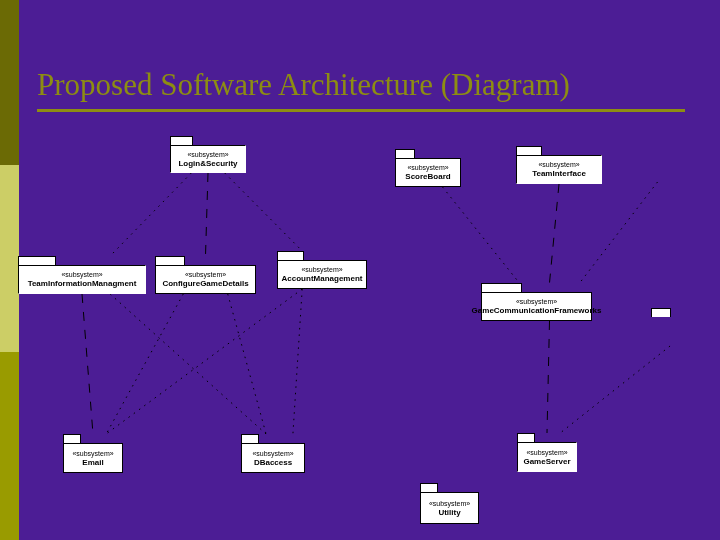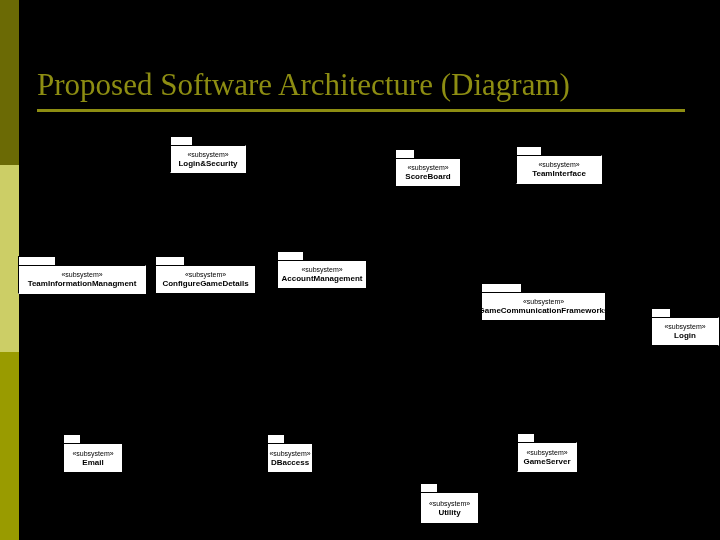--- a/index.html
+++ b/index.html
@@ -4,21 +4,21 @@
 <style>
   html, body {
     margin: 0;
     padding: 0;
     background: #ffffff;
   }
   #slide {
     position: relative;
     width: 720px;
     height: 540px;
-    background: #000000;
+    background: #4c1d95;
     overflow: hidden;
     font-family: "Liberation Sans", sans-serif;
   }
 
   
   .band {
     position: absolute;
     left: 0;
     width: 19px;
   }
@@ -179,42 +179,38 @@
           <div class="nm">TeamInformationManagment</div>
         </div>
       </div>
       <div class="node" style="left: 277px; top: 251px; width: 90px; height: 38px;">
         <div class="tab" style="width: 27px;"></div>
         <div class="body">
           <div class="stereo">«subsystem»</div>
           <div class="nm">AccountManagement</div>
         </div>
       </div>
-      <div class="node" style="left: 481px; top: 283px; width: 125px; height: 38px;">
+      <div class="node" style="left: 481px; top: 283px; width: 111px; height: 38px;">
         <div class="tab" style="width: 41px;"></div>
         <div class="body">
           <div class="stereo">«subsystem»</div>
           <div class="nm">GameCommunicationFrameworks</div>
         </div>
       </div>
       <div class="node clip-right" style="left: 651px; top: 308px; width: 68px; height: 38px;">
         <div class="tab" style="width: 20px;"></div>
-        <div class="body">
-          <div class="stereo">«subsystem»</div>
-          <div class="nm">Login</div>
-        </div>
       </div>
       <div class="node" style="left: 63px; top: 434px; width: 60px; height: 39px;">
         <div class="tab" style="width: 18px;"></div>
         <div class="body">
           <div class="stereo">«subsystem»</div>
           <div class="nm">Email</div>
         </div>
       </div>
-      <div class="node" style="left: 267px; top: 434px; width: 46px; height: 39px;">
+      <div class="node" style="left: 241px; top: 434px; width: 64px; height: 39px;">
         <div class="tab" style="width: 18px;"></div>
         <div class="body">
           <div class="stereo">«subsystem»</div>
           <div class="nm">DBaccess</div>
         </div>
       </div>
       <div class="node faint" style="left: 517px; top: 433px; width: 60px; height: 39px;">
         <div class="tab" style="width: 18px;"></div>
         <div class="body">
           <div class="stereo">«subsystem»</div>

